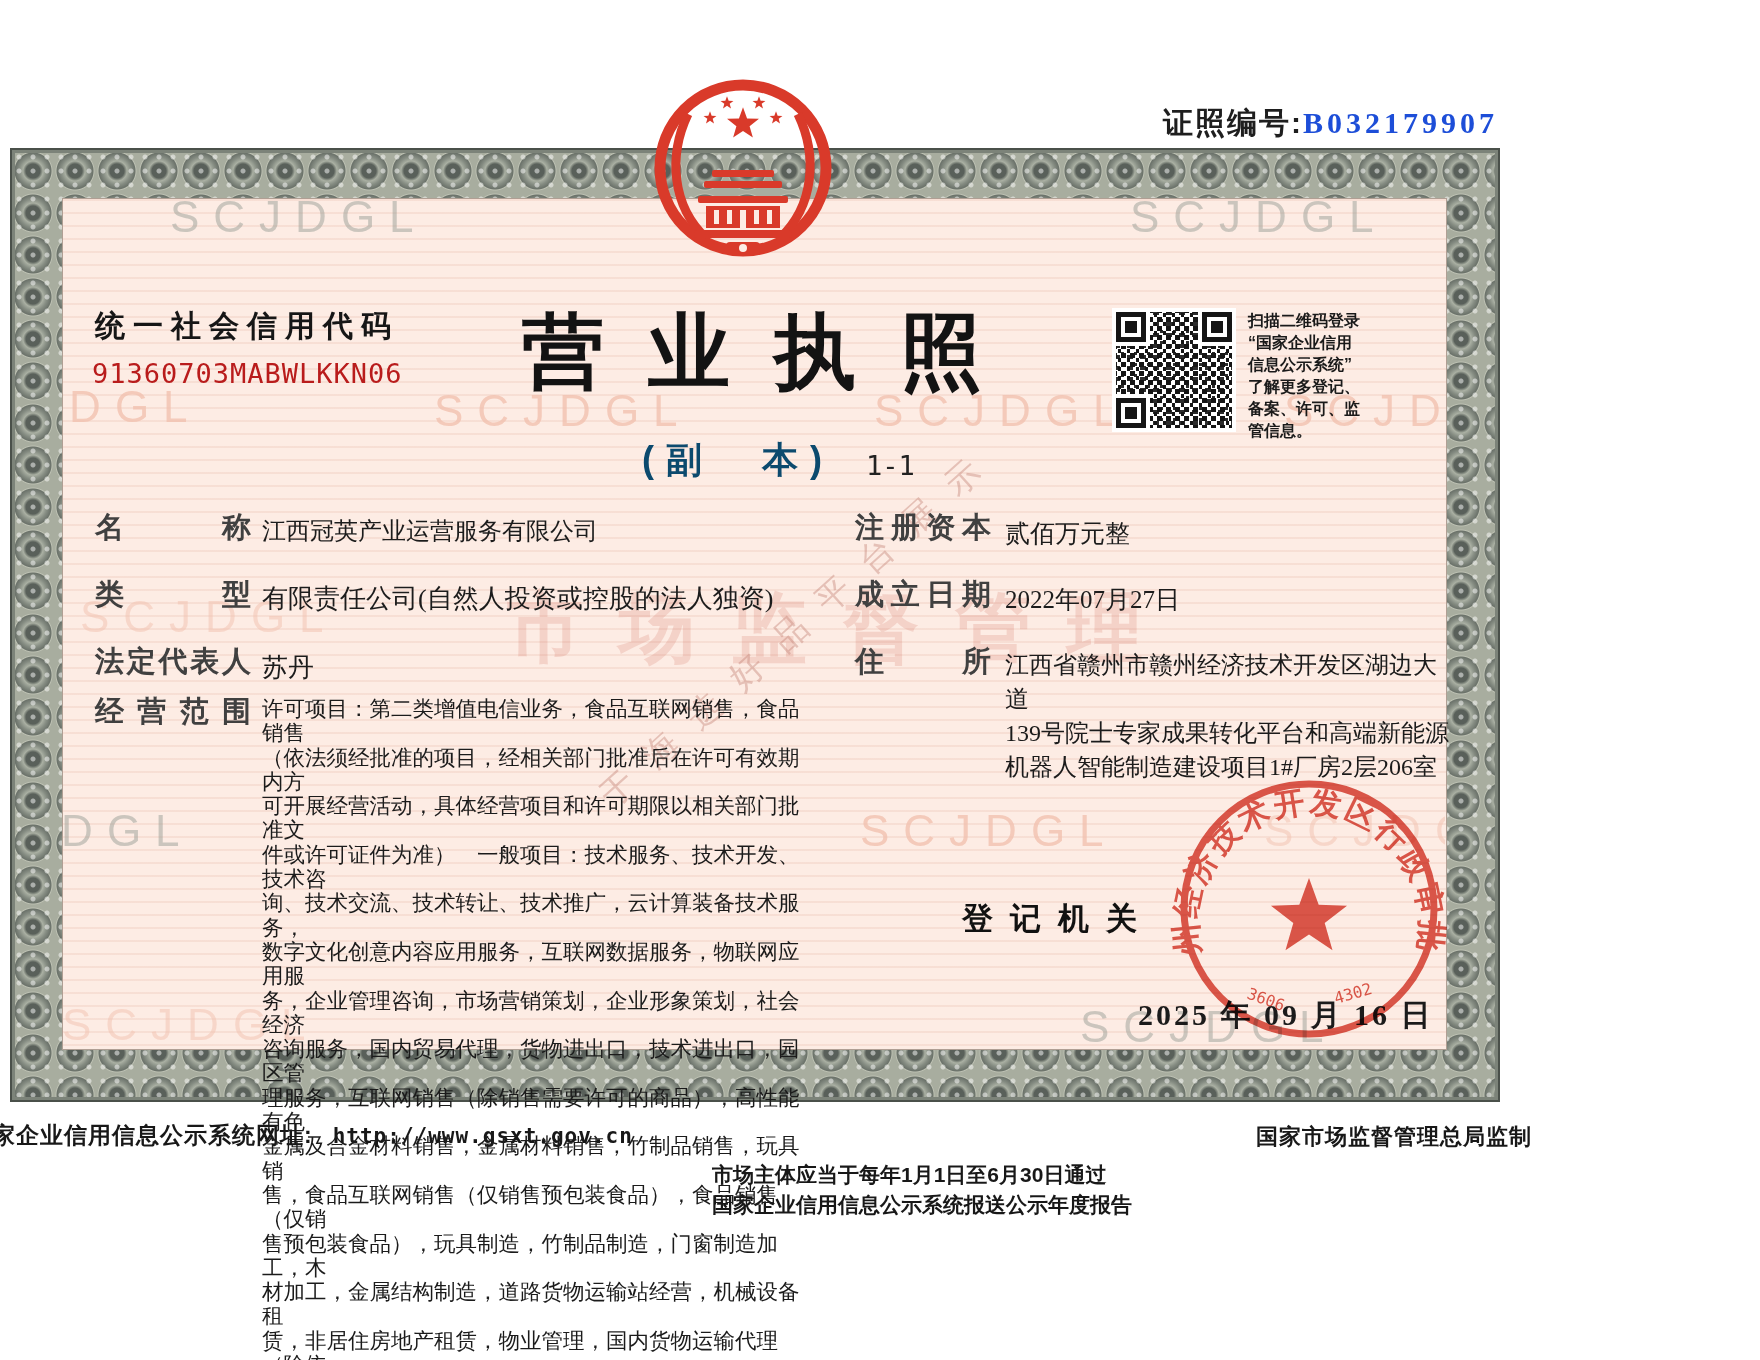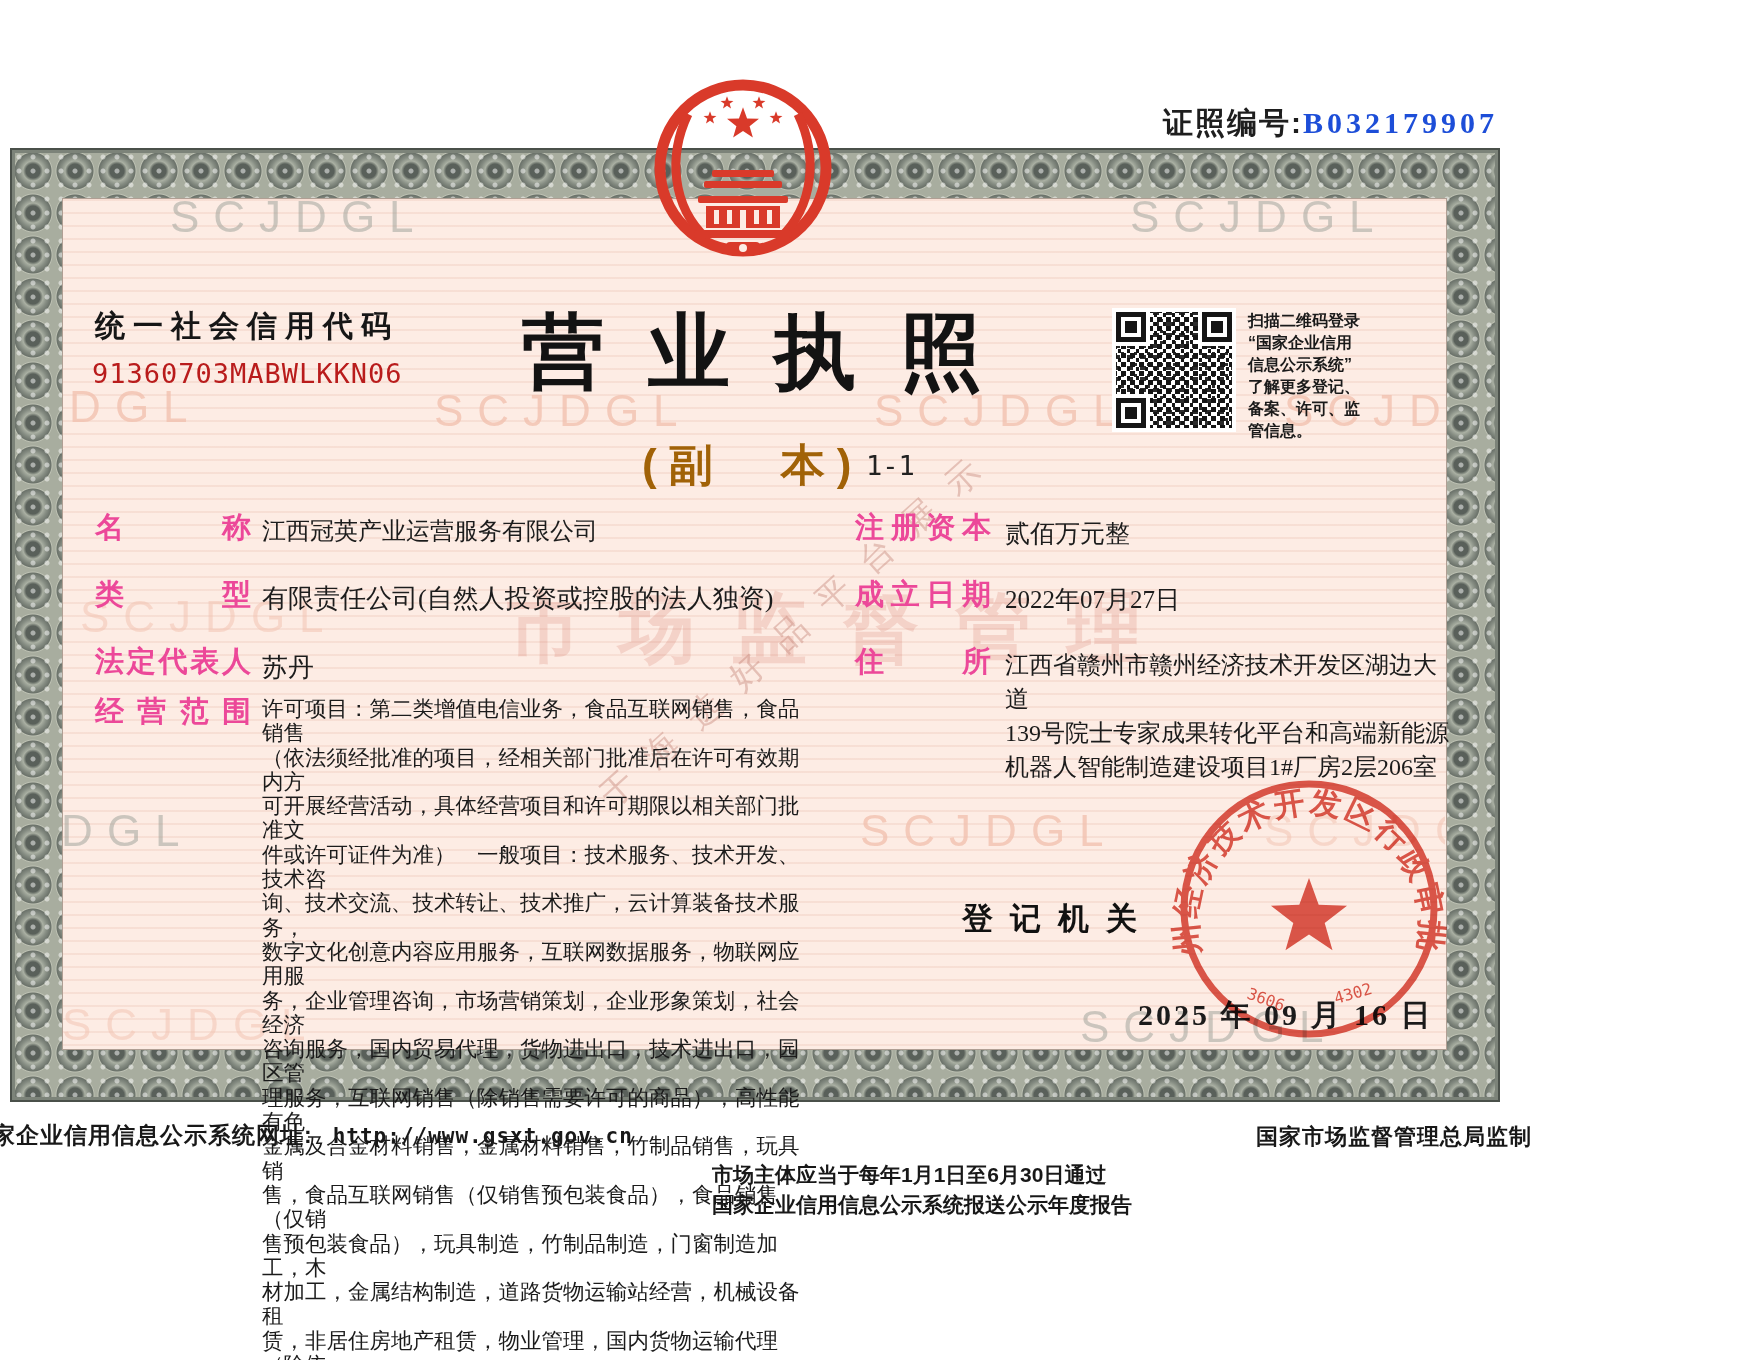--- a/index.html
+++ b/index.html
@@ -33,27 +33,27 @@
            transform-origin:left top;}
 
   .cert-no{top:103px;right:262px;font-size:30px;font-weight:bold;letter-spacing:2px;white-space:nowrap;}
   .cert-no .num{color:#1d4ed8;font-family:Liberation Serif, serif;letter-spacing:4px;}
 
   .credit-label{left:95px;top:306px;font-size:30px;font-weight:900;letter-spacing:8px;color:#161616;}
   .credit-code{left:92px;top:358px;font-size:27px;font-family:"DejaVu Sans Mono",monospace;
                letter-spacing:1px;color:#b91c1c;}
 
   .title{left:522px;top:298px;font-size:82px;font-weight:900;letter-spacing:44px;color:#131313;white-space:nowrap;}
-  .subtitle{left:642px;top:436px;font-size:44px;font-weight:900;letter-spacing:12px;color:#a16207;white-space:nowrap;}
+  .subtitle{left:642px;top:436px;font-size:36px;font-weight:900;letter-spacing:12px;color:#0c4a6e;white-space:nowrap;}
   .copyno{left:866px;top:450px;font-size:27px;font-family:"DejaVu Sans Mono",monospace;color:#222;}
 
   .qr-caption{left:1248px;top:310px;width:170px;font-size:16px;font-weight:bold;
               line-height:22px;color:#1a1a1a;}
 
-  .flabel{font-size:29px;font-weight:900;color:#ec4899;text-align-last:justify;display:inline-block;}
+  .flabel{font-size:29px;font-weight:900;color:#404040;text-align-last:justify;display:inline-block;}
   .flabel.l{width:156px;}
   .flabel.r{width:136px;}
   .fvalue{font-family:"Liberation Serif","DejaVu Serif",serif;color:#1c1c1c;}
 
   .scope{left:262px;top:697px;width:545px;font-family:"Liberation Serif","DejaVu Serif",serif;
          font-size:21.5px;line-height:24.3px;color:#1b1b1b;}
   .addr{left:1005px;top:648px;width:455px;font-family:"Liberation Serif","DejaVu Serif",serif;
         font-size:24px;line-height:34px;color:#1b1b1b;}
 
   .registrar{left:962px;top:898px;font-size:31px;font-weight:900;letter-spacing:17px;color:#111;white-space:nowrap;}

